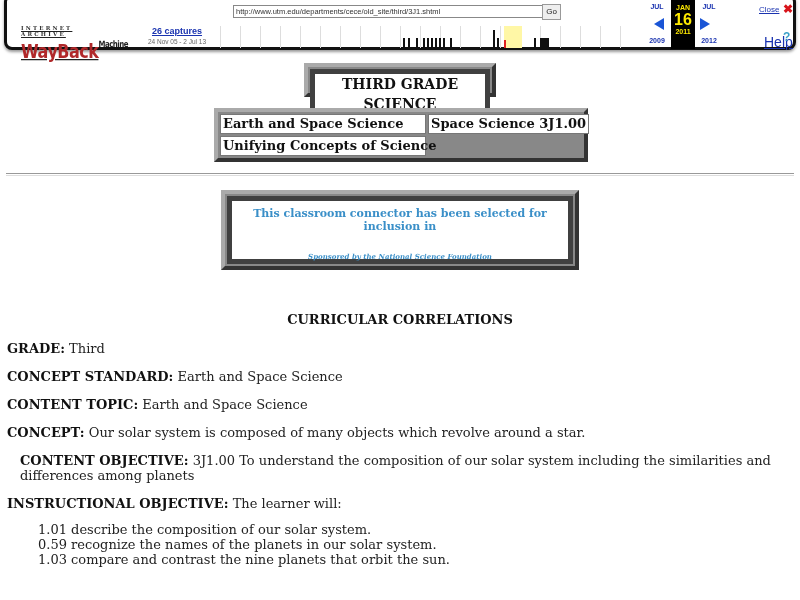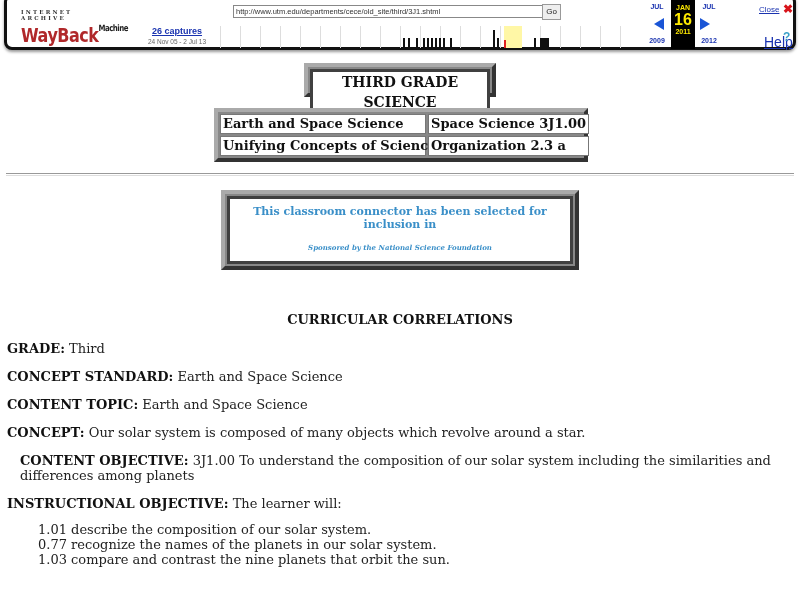--- a/index.html
+++ b/index.html
@@ -56,43 +56,43 @@
   .wb-help { position: absolute; left: 757px; top: 33px; font-size: 14px; color: #1a33b0; text-decoration: underline; }
   .wb-help-q { position: absolute; left: 776px; top: 30px; font-size: 12px; color: #3aa0c8; font-weight: bold; }
 
   
   .ridge-table {
     position: absolute; background: #888;
     border-top: 4px solid #aaa; border-left: 4px solid #aaa;
     border-right: 4px solid #333; border-bottom: 4px solid #333;
     padding: 2px;
   }
-  .ridge-inner { background: #fff; border: 3px solid #404040; }
+  .ridge-inner { background: #fff; border: 5px solid #404040; }
   .title-box { left: 304px; top: 63px; width: 192px; height: 34px; }
   .title-box .ridge-inner { font-weight: bold; font-size: 14px; text-align: center; line-height: 20px; color: #111; }
   .std-box { left: 214px; top: 108px; width: 374px; height: 54px; }
   .std-grid { display: grid; grid-template-columns: 206px 1fr; gap: 2px; background: #888; }
   .std-grid div { background: #fff; border: 1px solid #777; font-weight: bold; font-size: 13px; line-height: 18px; padding: 0 2px; color: #111; white-space: nowrap; }
   .hr { position: absolute; left: 6px; top: 173px; width: 788px; height: 3px; border-top: 1px solid #999; border-bottom: 1px solid #ddd; }
   .dlese-box { left: 221px; top: 190px; width: 358px; height: 80px; }
   .dlese-box .ridge-inner { height: 100%; text-align: center; padding-top: 6px; }
   .dlese-line1 { color: #3a8fc8; font-weight: bold; font-size: 11px; }
   .dlese-link { display: inline-block; margin-top: 14px; color: #1a1a8a; font-weight: bold; font-size: 11px; text-decoration: underline; }
-  .dlese-spons { color: #3a8fc8; font-style: italic; font-weight: bold; font-size: 7px; margin-top: 12px; }
+  .dlese-spons { color: #3a8fc8; font-style: italic; font-weight: bold; font-size: 7px; margin-top: 19px; }
 
   .section-title { position: absolute; left: 0; width: 800px; top: 312px; text-align: center; font-weight: bold; font-size: 13px; color: #111; }
   .field { position: absolute; left: 7px; font-size: 13px; color: #222; width: 780px; line-height: 15px; }
   .field b { color: #111; }
   .obj-list { position: absolute; left: 38px; top: 522px; font-size: 13px; line-height: 15px; color: #222; }
 </style>
 </head>
 <body>
 
 <div class="wb-toolbar">
-  <div class="wb-logo" style="top:12px;">
+  <div class="wb-logo" style="top:28px;text-decoration:underline;">
     <div class="wb-logo-top">INTERNET ARCHIVE</div>
     <div class="wb-logo-main"><span class="wb-w">WayBack</span><span class="wb-m">Machine</span></div>
   </div>
   <div class="wb-url" style="top:8px;">http://www.utm.edu/departments/cece/old_site/third/3J1.shtml</div>
   <div class="wb-go" style="top:7px;">Go</div>
   <div class="wb-captures" style="top:29px;">
     <a>26 captures</a>
     <div class="range">24 Nov 05 - 2 Jul 13</div>
   </div>
   <div class="wb-spark" style="top:29px;">
@@ -155,21 +155,20 @@
 
 <div class="ridge-table title-box">
   <div class="ridge-inner">THIRD GRADE SCIENCE</div>
 </div>
 
 <div class="ridge-table std-box">
   <div class="std-grid">
     <div>Earth and Space Science</div>
     <div>Space Science 3J1.00</div>
     <div>Unifying Concepts of Science</div>
-    <div>Organization 2.3 a</div>
   </div>
 </div>
 
 <div class="hr"></div>
 
 <div class="ridge-table dlese-box">
   <div class="ridge-inner">
     <div class="dlese-line1">This classroom connector has been selected for inclusion in</div>
     <div class="dlese-spons">Sponsored by the National Science Foundation</div>
   </div>
@@ -179,17 +178,17 @@
 
 <div class="field" style="top:341px;"><b>GRADE:</b><span> Third</span></div>
 <div class="field" style="top:369px;"><b>CONCEPT STANDARD:</b><span> Earth and Space Science</span></div>
 <div class="field" style="top:397px;"><b>CONTENT TOPIC:</b><span> Earth and Space Science</span></div>
 <div class="field" style="top:425px;"><b>CONCEPT:</b><span> Our solar system is composed of many objects which revolve around a star.</span></div>
 <div class="field" style="top:453px;margin-left:13px;"><b>CONTENT OBJECTIVE:</b><span> 3J1.00 To understand the composition of our solar system including the similarities and differences among planets</span></div>
 <div class="field" style="top:496px;"><b>INSTRUCTIONAL OBJECTIVE:</b><span> The learner will:</span></div>
 
 <div class="obj-list">
   <div>1.01 describe the composition of our solar system.</div>
-  <div>0.77 recognize the names of the planets in our solar system.</div>
+  <div>0.59 recognize the names of the planets in our solar system.</div>
   <div>1.03 compare and contrast the nine planets that orbit the sun.</div>
 </div>
 
 <div class="field" style="top:581px;margin-top:40px;"><b>OUTLINE OF CONTENT:</b></div>
 
 </body></html>

